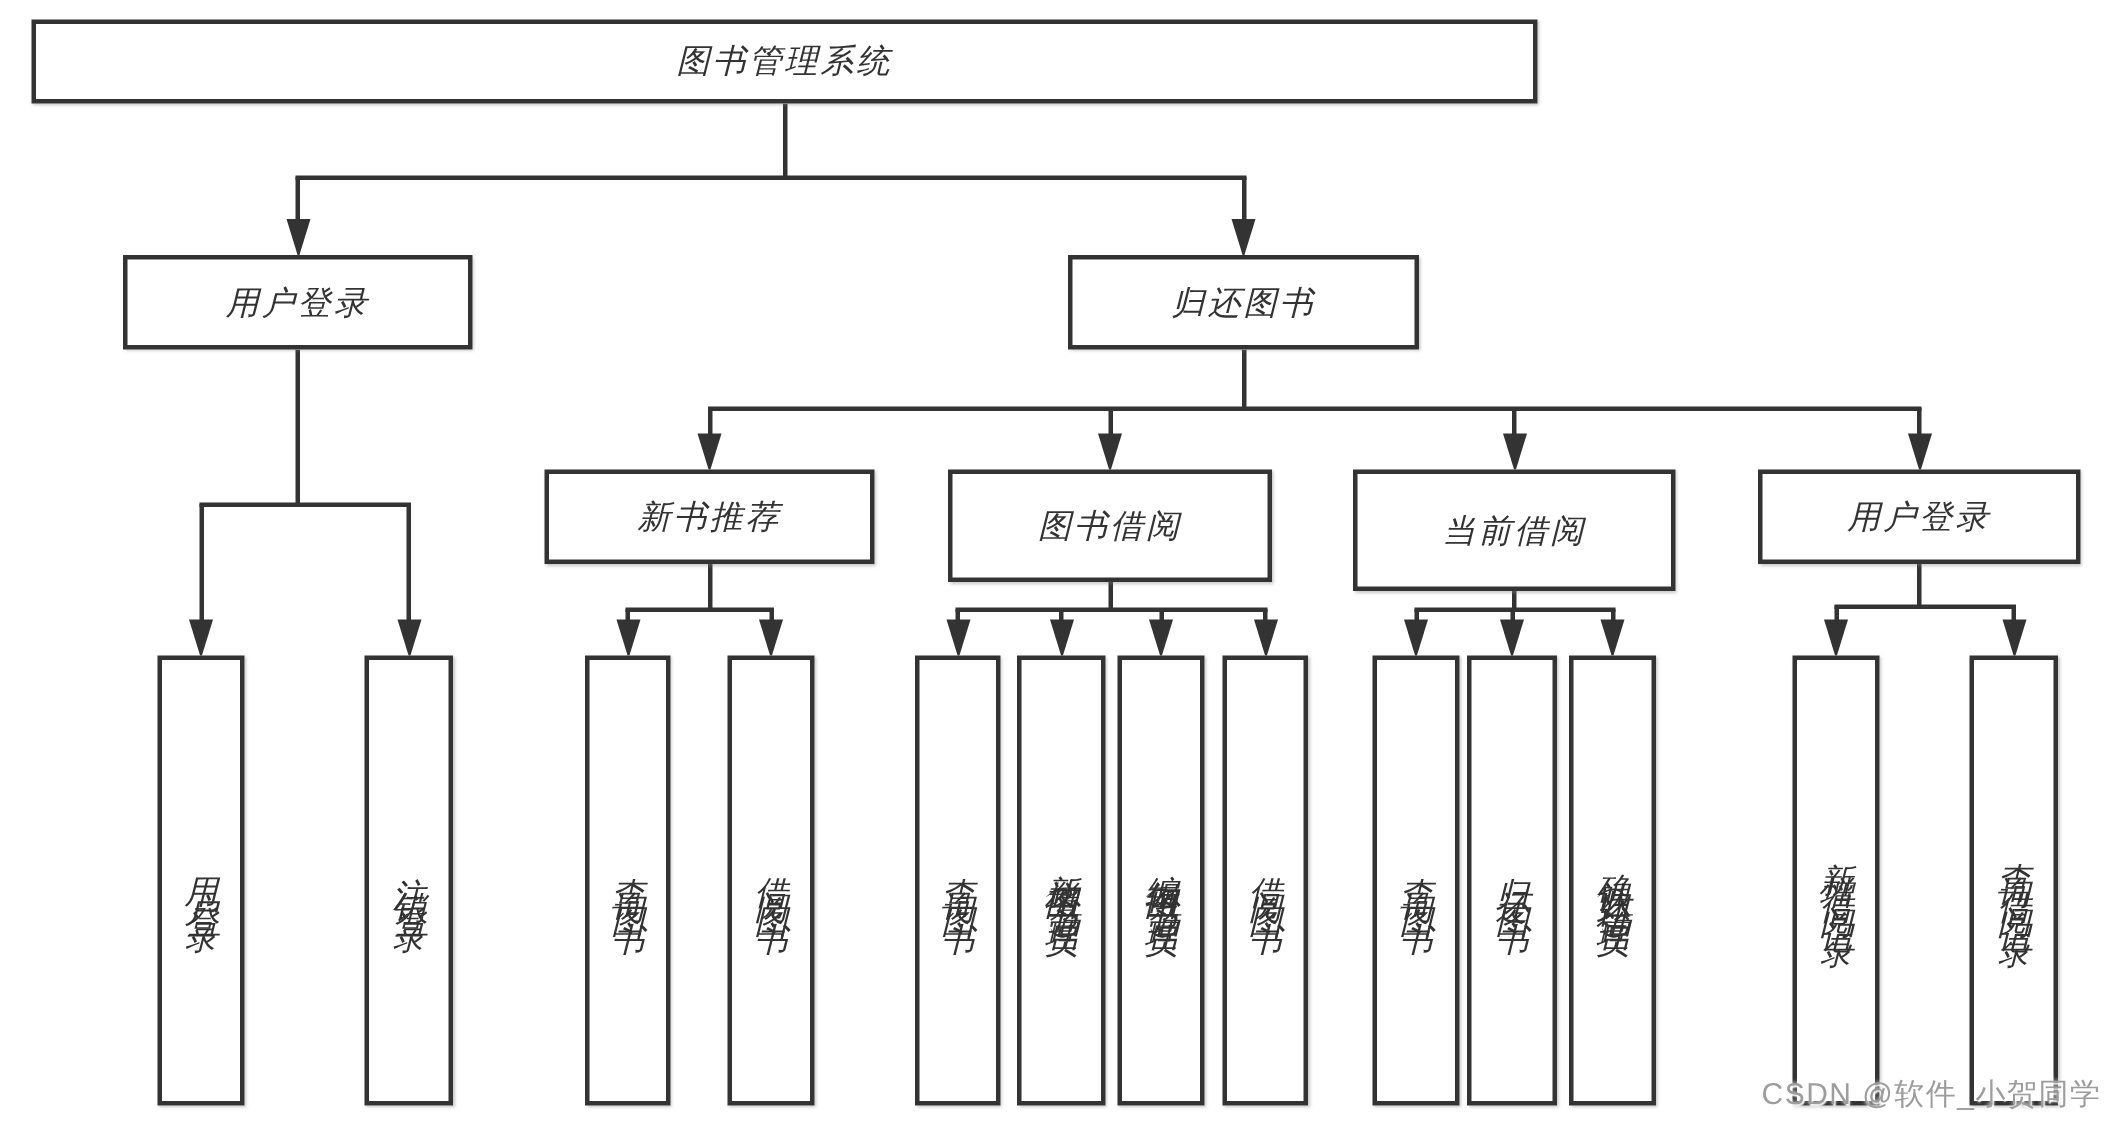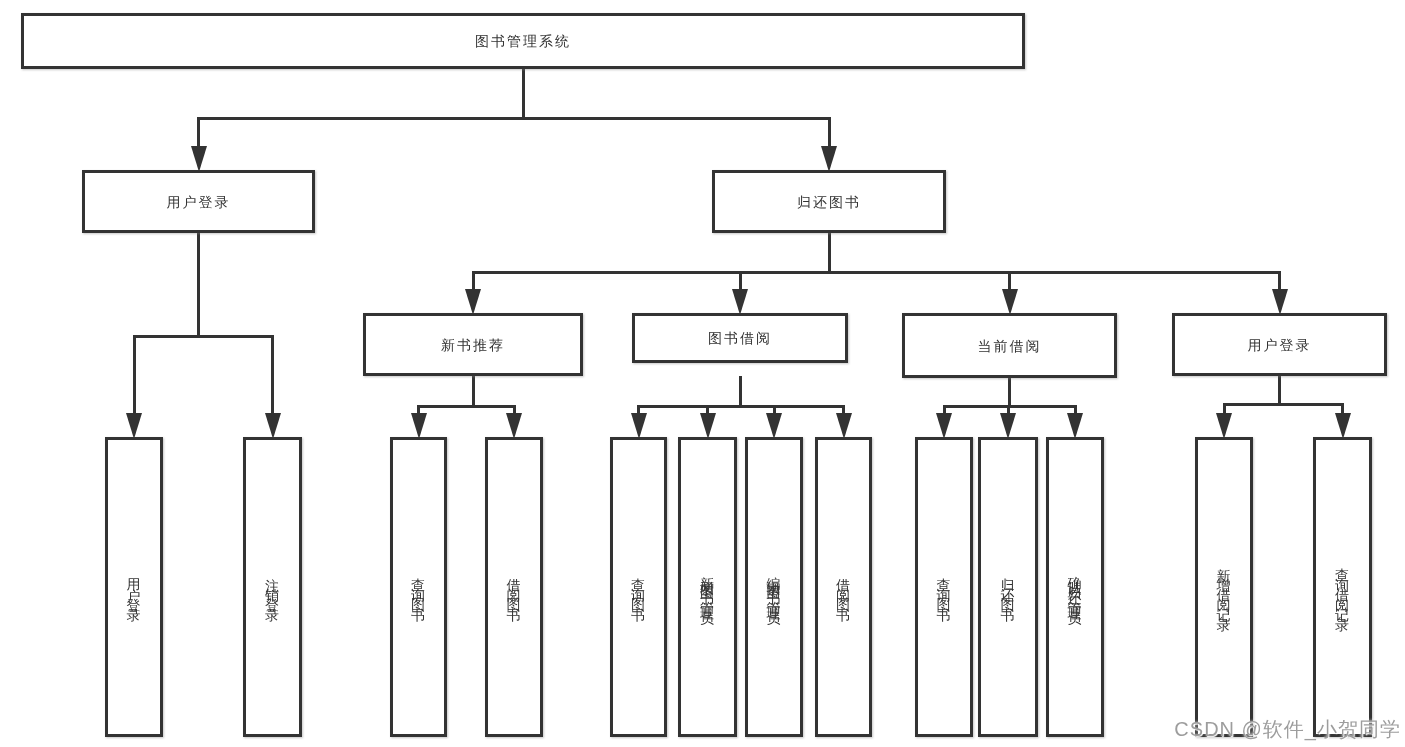--- a/index.html
+++ b/index.html
@@ -8,21 +8,21 @@
     background:#ffffff; overflow:hidden;
     font-family:"Liberation Sans", sans-serif;
   }
   .node {
     position:absolute; box-sizing:border-box;
     border:3px solid #333333; background:#ffffff;
     display:flex; align-items:center; justify-content:center;
     color:#333333;
     box-shadow:1px 1px 2px rgba(130,130,130,0.45);
   }
-  .node .lbl { font-size:14px; letter-spacing:2px; white-space:nowrap; line-height:1; }
+  .node .lbl { font-size:22px; letter-spacing:2px; white-space:nowrap; line-height:1;font-style:italic; }
   .node.v .lbl { writing-mode:vertical-rl; letter-spacing:10px; }
   .node.v.long .lbl { letter-spacing:5px; }
   .vline, .hline { position:absolute; background:#333333; }
   .arrowhead {
     position:absolute; width:0; height:0;
     border-left:8px solid transparent; border-right:8px solid transparent;
     border-top:26px solid #333333;
   }
   .watermark {
     position:absolute; right:4px; bottom:4px;
@@ -95,24 +95,24 @@
       </div>
       <div class="node h" style="left: 82px; top: 170px; width: 233px; height: 63px;">
         <span class="lbl">用户登录</span>
       </div>
       <div class="node h" style="left: 712px; top: 170px; width: 234px; height: 63px;">
         <span class="lbl">归还图书</span>
       </div>
       <div class="node h" style="left: 363px; top: 313px; width: 220px; height: 63px; align-items: center;">
         <span class="lbl">新书推荐</span>
       </div>
-      <div class="node h" style="left: 632px; top: 313px; width: 216px; height: 50px;">
+      <div class="node h" style="left: 632px; top: 313px; width: 216px; height: 75px;">
         <span class="lbl">图书借阅</span>
       </div>
-      <div class="node h" style="left: 902px; top: 313px; width: 215px; height: 65px;">
+      <div class="node h" style="left: 902px; top: 313px; width: 215px; height: 81px;">
         <span class="lbl">当前借阅</span>
       </div>
       <div class="node h" style="left: 1172px; top: 313px; width: 215px; height: 63px;">
         <span class="lbl">用户登录</span>
       </div>
       <div class="node v" style="left: 105px; top: 437px; width: 58px; height: 300px;">
         <span class="lbl">用户登录</span>
       </div>
       <div class="node v" style="left: 243px; top: 437px; width: 59px; height: 300px;">
         <span class="lbl">注销登录</span>

